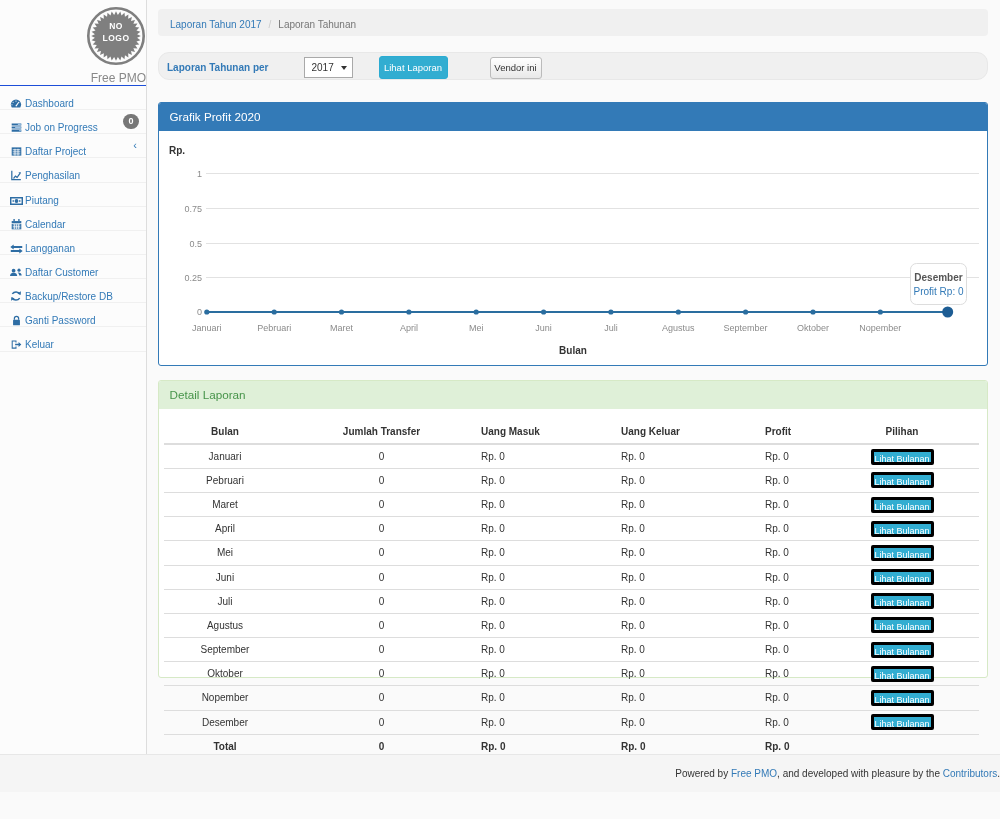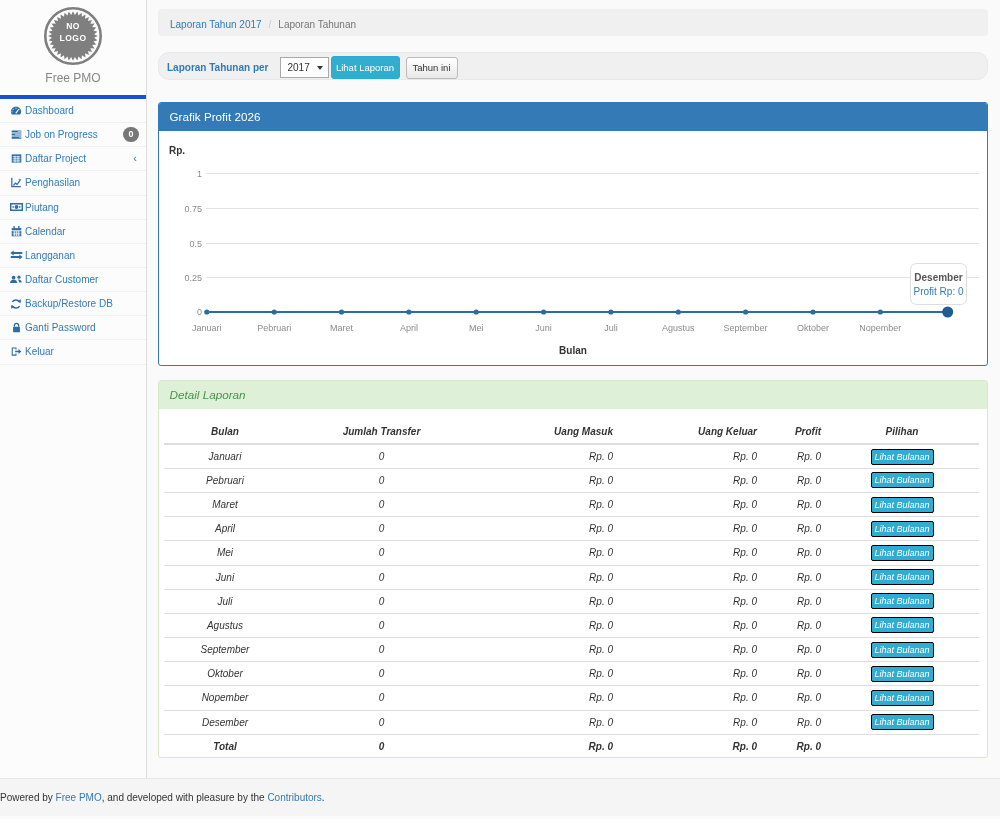--- a/index.html
+++ b/index.html
@@ -2,60 +2,60 @@
 <html><head>
 <meta charset="utf-8">
 <style>
 * { margin:0; padding:0; box-sizing:border-box; }
 html,body { width:1000px; height:819px; overflow:hidden; }
 body { font-family:"Liberation Sans", sans-serif; font-size:10px; background:#fafafa; color:#333; position:relative; }
 a { color:#337ab7; text-decoration:none; }
 
 
 .sidebar { position:absolute; left:0; top:0; width:147px; height:781px; background:#fcfcfc; border-right:1px solid #ddd; }
-.logo-wrap { text-align:center; height:99px; padding-top:6px; border-bottom:4px solid #1d4ed8; }
+.logo-wrap { text-align:right; height:86px; padding-top:6px; border-bottom:1px solid #1d4ed8; }
 .freepmo { color:#888; font-size:12px; margin-top:3px; }
 .menu { list-style:none; }
 .menu li { height:24.15px; border-bottom:1px solid #f0f0f0; position:relative; }
-.menu li a { display:flex; align-items:center; height:23px; padding-left:8px; font-size:10px; color:#337ab7; }
+.menu li a { display:flex; align-items:flex-end; height:23px; padding-left:8px; font-size:10px; color:#337ab7; }
 .menu .ic { width:16px; display:inline-flex; justify-content:center; margin-right:1px; }
 .badge0 { position:absolute; right:7px; top:4px; width:16px; height:15px; background:#777; color:#fff; border-radius:8px; font-size:9px; font-weight:bold; text-align:center; line-height:15px; }
 .chev { position:absolute; right:9px; top:5px; color:#337ab7; font-size:11px; }
 
 
 .main { position:absolute; left:158px; top:0; width:830px; }
 .breadcrumb { position:absolute; top:9px; left:0; width:830px; height:27px; background:#f0f0f0; border-radius:4px; padding:11px 12px 0; font-size:10px; color:#777; line-height:10px; }
 .breadcrumb .sep { color:#ccc; padding:0 7px; }
-.well { position:absolute; top:52px; left:0; width:830px; height:28px; background:#f0f0f0; border-radius:11px; border:1px solid #e8e8e8; padding:3px 8px 0; display:flex; align-items:center; }
+.well { position:absolute; top:52px; left:0; width:830px; height:28px; background:#f0f0f0; border-radius:11px; border:1px solid #e8e8e8; padding:3px 8px 0; display:flex; align-items:center;gap:24px; }
 .well label { color:#337ab7; font-weight:bold; font-size:10px; margin-right:4px; }
 .sel { width:49px; height:21px; background:#fff; border:1px solid #a9a9a9; border-radius:0; font-size:10px; display:inline-flex; align-items:center; padding-left:7px; position:relative; margin-right:2px;margin-left:7px; }
 .sel .car { position:absolute; right:5px; top:8px; width:0; height:0; border-left:3.5px solid transparent; border-right:3.5px solid transparent; border-top:4px solid #333; }
 .btn { display:inline-flex; align-items:center; justify-content:center; border-radius:3px; font-size:9.5px; height:23px; }
-.btn-info { background:#32add1; border:1px solid #2aabd2; color:#fff; width:69px; margin-right:6px; }
+.btn-info { background:#32add1; border:1px solid #2aabd2; color:#fff; width:69px; margin-right:18px; }
 .btn-default { background:linear-gradient(#ffffff,#e8e8e8); border:1px solid #bbb; color:#333; width:52px; height:22px; }
 
 
 .panel { position:absolute; left:0; width:830px; background:#fff; border-radius:3px; }
 .panel-primary { top:102px; height:264px; border:1px solid #337ab7; }
 .panel-primary .phead { background:#337ab7; color:#fff; height:28px; line-height:28px; padding-left:10.5px; font-size:11.7px; border-radius:2px 2px 0 0; }
-.panel-success { top:380px; height:378px; border:1px solid #d6e9c6;font-style:italic; }
+.panel-success { top:380px; height:298px; border:1px solid #d6e9c6; }
 .panel-success .phead { background:#dff0d8; color:#47944a; height:28px; line-height:28px; padding-left:10.5px; font-size:11.7px; border-radius:2px 2px 0 0; }
 
 
 .tblwrap { padding:11px 5px 0 5px; }
 table.rpt { border-collapse:collapse; width:815px; font-size:10px; }
 table.rpt th, table.rpt td { height:24.18px; padding:0 4px; vertical-align:middle; }
 table.rpt thead th { border-bottom:2px solid #ddd; font-weight:bold; }
 table.rpt tbody td { border-top:1px solid #ddd; }
 table.rpt tbody tr:first-child td { border-top:none; }
-.c { text-align:center; } .r { text-align:right; }
-.btn-xs { display:inline-block; background:#32add1; border:1px solid #000000; color:#fff; font-size:9px; border-radius:2px; width:63px; height:16px; line-height:14px; text-align:center; }
-
-
-.footer { position:absolute; left:0; top:778px; width:1000px; height:38px; background:#f5f5f5; border-top:1px solid #e7e7e7; text-align:left; font-size:10px; color:#333; padding-top:13px; }
+.c { text-align:center; } .r { text-align:left; }
+.btn-xs { display:inline-block; background:#32add1; border:3px solid #000000; color:#fff; font-size:9px; border-radius:2px; width:63px; height:16px; line-height:14px; text-align:center; }
+
+
+.footer { position:absolute; left:0; top:754px; width:1000px; height:38px; background:#f5f5f5; border-top:1px solid #e7e7e7; text-align:right; font-size:10px; color:#333; padding-top:13px; }
 </style>
 </head>
 <body>
 
 <div class="sidebar">
   <div class="logo-wrap">
     <svg width="60" height="60" viewBox="0 0 60 60">
       <circle cx="30" cy="30" r="27.7" fill="none" stroke="#7f7f7f" stroke-width="2.6"></circle>
       <path fill="#7f7f7f" d="M54.80,30.00L51.12,31.85L54.42,34.31L50.48,35.49L53.30,38.48L49.21,38.96L51.48,42.40L47.37,42.16L49.00,45.94L44.99,44.99L45.94,49.00L42.16,47.37L42.40,51.48L38.96,49.21L38.48,53.30L35.49,50.48L34.31,54.42L31.85,51.12L30.00,54.80L28.15,51.12L25.69,54.42L24.51,50.48L21.52,53.30L21.04,49.21L17.60,51.48L17.84,47.37L14.06,49.00L15.01,44.99L11.00,45.94L12.63,42.16L8.52,42.40L10.79,38.96L6.70,38.48L9.52,35.49L5.58,34.31L8.88,31.85L5.20,30.00L8.88,28.15L5.58,25.69L9.52,24.51L6.70,21.52L10.79,21.04L8.52,17.60L12.63,17.84L11.00,14.06L15.01,15.01L14.06,11.00L17.84,12.63L17.60,8.52L21.04,10.79L21.52,6.70L24.51,9.52L25.69,5.58L28.15,8.88L30.00,5.20L31.85,8.88L34.31,5.58L35.49,9.52L38.48,6.70L38.96,10.79L42.40,8.52L42.16,12.63L45.94,11.00L44.99,15.01L49.00,14.06L47.37,17.84L51.48,17.60L49.21,21.04L53.30,21.52L50.48,24.51L54.42,25.69L51.12,28.15Z"></path>
       <text x="30" y="22.5" fill="#fff" font-size="8.5" font-weight="bold" letter-spacing="0.5" text-anchor="middle" font-family="Liberation Sans">NO</text>
@@ -167,25 +167,25 @@
   </ul>
 </div>
 
 <div class="main">
   <div class="breadcrumb"><a>Laporan Tahun 2017</a><span class="sep">/</span>Laporan Tahunan</div>
 
   <div class="well">
     <label>Laporan Tahunan per</label>
     <span class="sel">2017<span class="car"></span></span>
     <span class="btn btn-info">Lihat Laporan</span>
-    <span class="btn btn-default">Tahun ini</span>
+    <span class="btn btn-default">Vendor ini</span>
   </div>
 
   <div class="panel panel-primary">
-    <div class="phead">Grafik Profit 2026</div>
+    <div class="phead">Grafik Profit 2020</div>
     <svg width="828" height="234" viewBox="0 0 828 234">
 
       <text x="10" y="23" font-size="10" font-weight="bold" fill="#333">Rp.</text>
 
       <g stroke="#e2e2e2" stroke-width="1" shape-rendering="crispEdges">
         <line x1="47" y1="42.5" x2="820" y2="42.5"></line>
         <line x1="47" y1="77.5" x2="820" y2="77.5"></line>
         <line x1="47" y1="112.5" x2="820" y2="112.5"></line>
         <line x1="47" y1="146.5" x2="820" y2="146.5"></line>
       </g>

